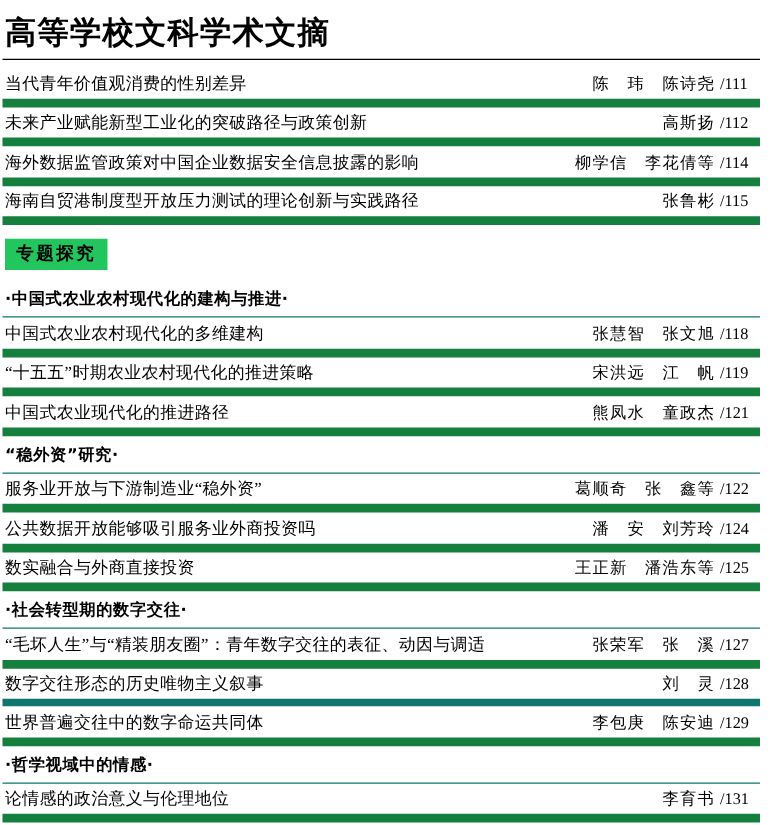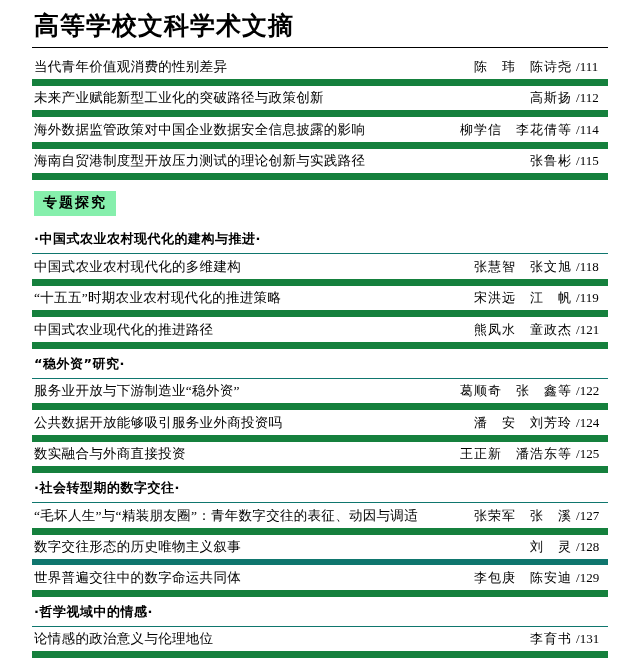--- a/index.html
+++ b/index.html
@@ -12,21 +12,21 @@
     background: #ffffff;
     font-family: "Liberation Serif", "DejaVu Serif", serif;
     color: #000000;
     overflow: hidden;
   }
   .page {
     position: relative;
     width: 622px;
     height: 504px;
     box-sizing: border-box;
-    padding: 8px 14px 0 32px;
+    padding: 8px 14px 0 2px;
   }
   .journal-title {
     font-family: "DejaVu Sans", "Liberation Sans", sans-serif;
     font-size: 25px;
     font-weight: bold;
     letter-spacing: 1px;
     line-height: 1.25;
     margin: 2px 0 6px 2px;
   }
   .title-rule {
@@ -68,21 +68,21 @@
     text-align: left;
   }
   .entry .page-no::before {
     content: "/";
   }
   .entry.highlight {
     border-bottom: 6px solid #0f766e;
   }
   .section-tag {
     display: inline-block;
-    background: #86efac;
+    background: #22c55e;
     font-family: Liberation Mono, monospace;
     font-size: 14px;
     font-weight: bold;
     letter-spacing: 2px;
     padding: 3px 9px 4px 9px;
     margin: 11px 0 8px 2px;
   }
   .subsection {
     font-family: "DejaVu Sans", "Liberation Sans", sans-serif;
     font-size: 13px;

